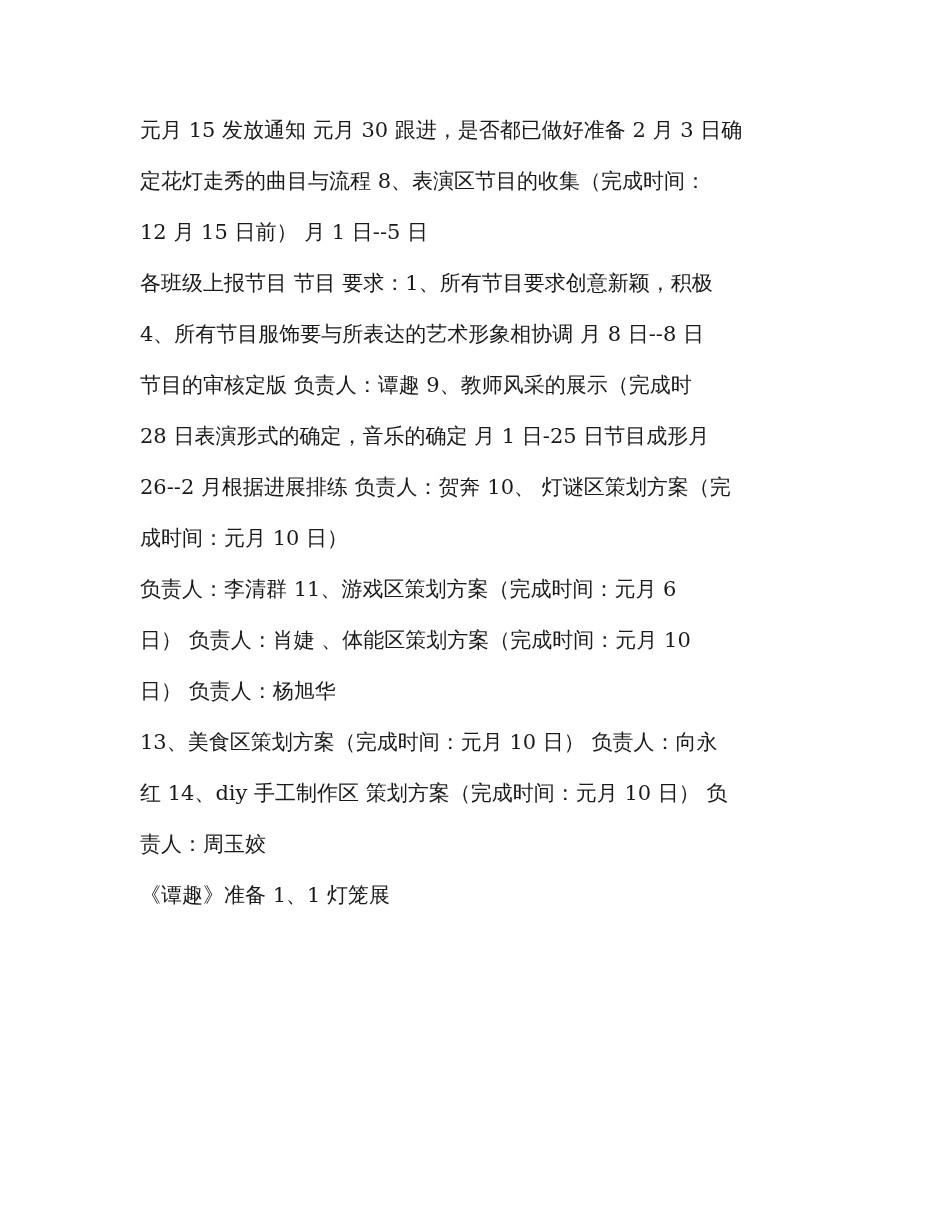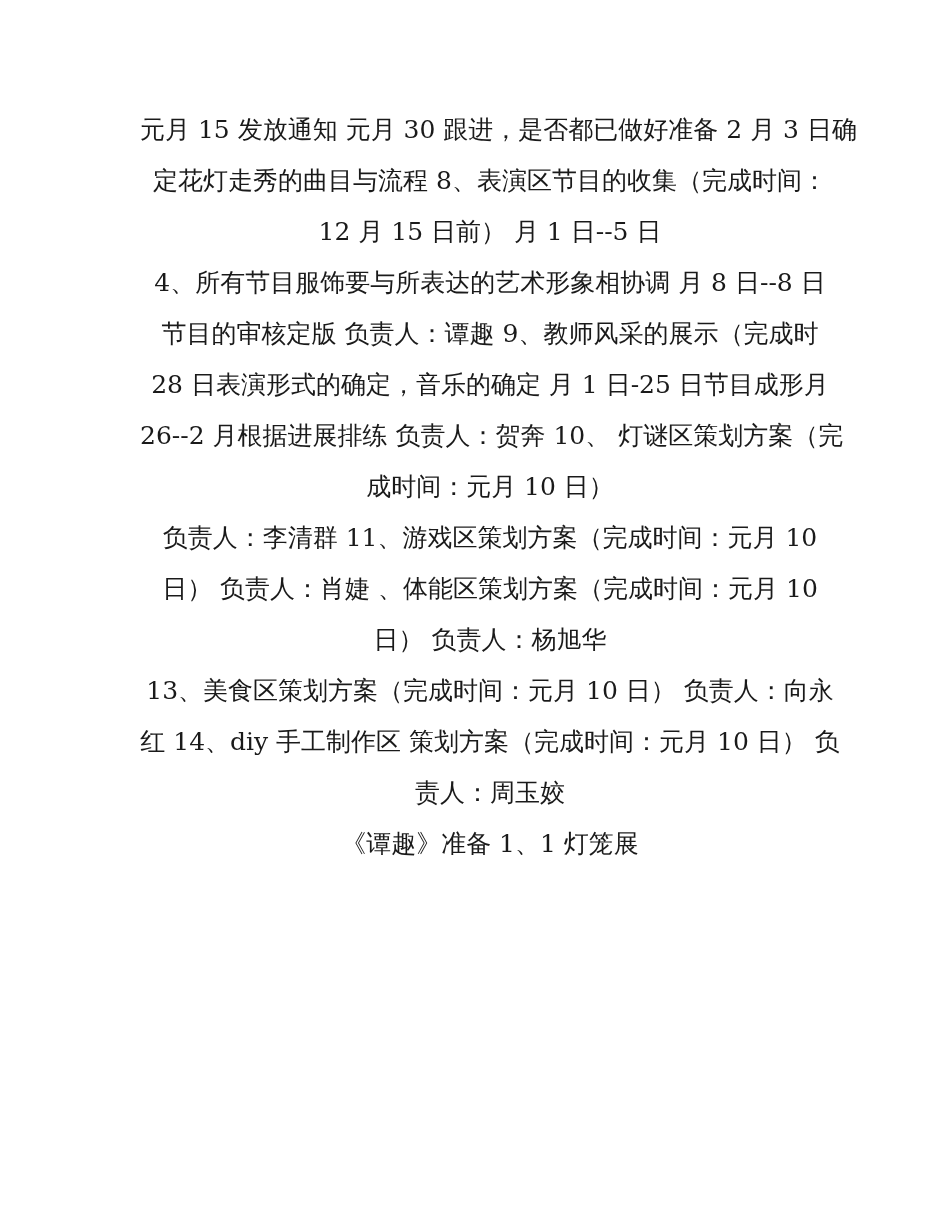--- a/index.html
+++ b/index.html
@@ -2,39 +2,39 @@
 <html><head>
 <meta charset="utf-8">
 <style>
   html, body { margin:0; padding:0; background:#ffffff; }
   body { width:950px; height:1229px; position:relative; overflow:hidden; }
   .page { position:absolute; left:0; top:0; width:950px; height:1229px; background:#ffffff; }
   .text-block { position:absolute; left:140px; top:107px; width:700px; }
   .line {
     height:51px; line-height:46px;
     font-family:"DejaVu Serif","Liberation Serif",serif;
-    font-size:25px; color:#1a1a1a; white-space:nowrap;
+    font-size:21px; color:#1a1a1a; white-space:nowrap;
     letter-spacing:0px;
-    text-align:center;
   }
 </style>
 </head>
 <body>
 
 <div class="page">
   <div class="text-block">
     <div class="line">元月 15 发放通知 元月 30 跟进，是否都已做好准备 2 月 3 日确</div>
     <div class="line">定花灯走秀的曲目与流程 8、表演区节目的收集（完成时间：</div>
     <div class="line">12 月 15 日前） 月 1 日--5 日</div>
+    <div class="line">各班级上报节目 节目 要求：1、所有节目要求创意新颖，积极</div>
     <div class="line">4、所有节目服饰要与所表达的艺术形象相协调 月 8 日--8 日</div>
     <div class="line">节目的审核定版 负责人：谭趣 9、教师风采的展示（完成时</div>
     <div class="line">28 日表演形式的确定，音乐的确定 月 1 日-25 日节目成形月</div>
     <div class="line">26--2 月根据进展排练 负责人：贺奔 10、 灯谜区策划方案（完</div>
     <div class="line">成时间：元月 10 日）</div>
-    <div class="line">负责人：李清群 11、游戏区策划方案（完成时间：元月 10</div>
+    <div class="line">负责人：李清群 11、游戏区策划方案（完成时间：元月 6</div>
     <div class="line">日） 负责人：肖婕 、体能区策划方案（完成时间：元月 10</div>
     <div class="line">日） 负责人：杨旭华</div>
     <div class="line">13、美食区策划方案（完成时间：元月 10 日） 负责人：向永</div>
     <div class="line">红 14、diy 手工制作区 策划方案（完成时间：元月 10 日） 负</div>
     <div class="line">责人：周玉姣</div>
     <div class="line">《谭趣》准备 1、1 灯笼展</div>
   </div>
 </div>
 
 </body></html>

